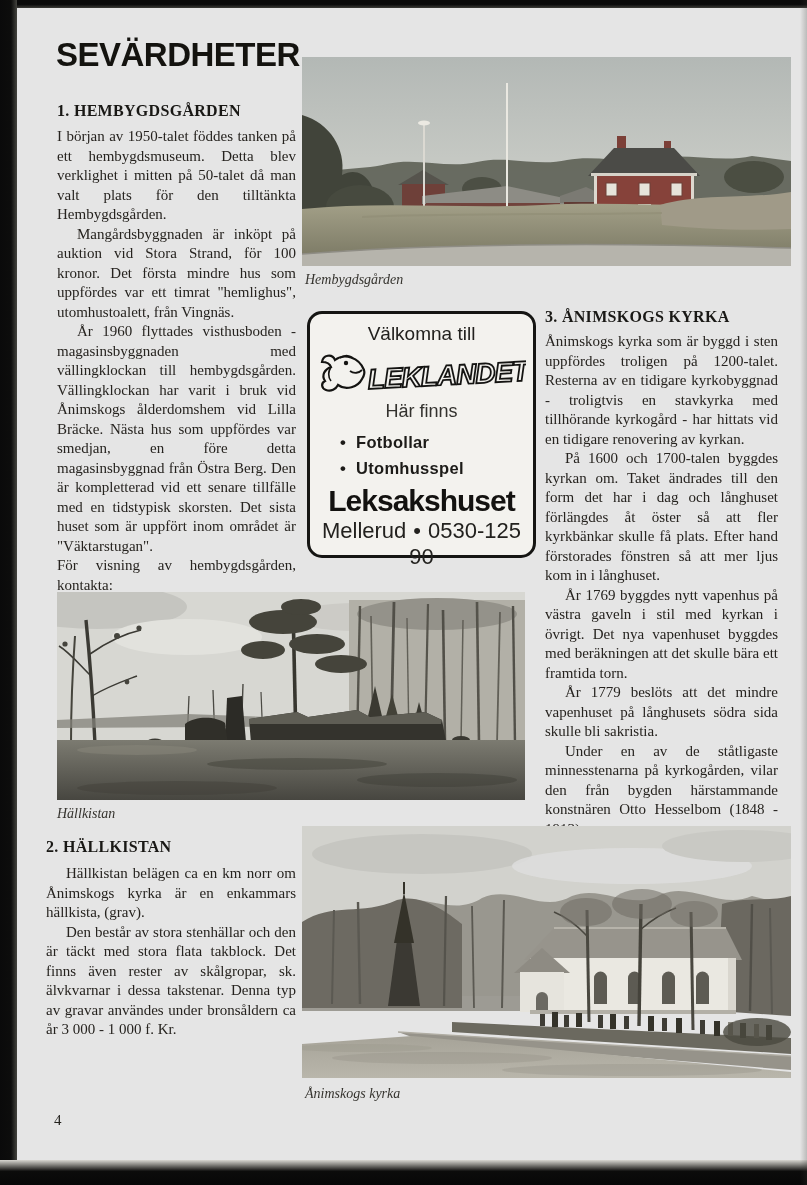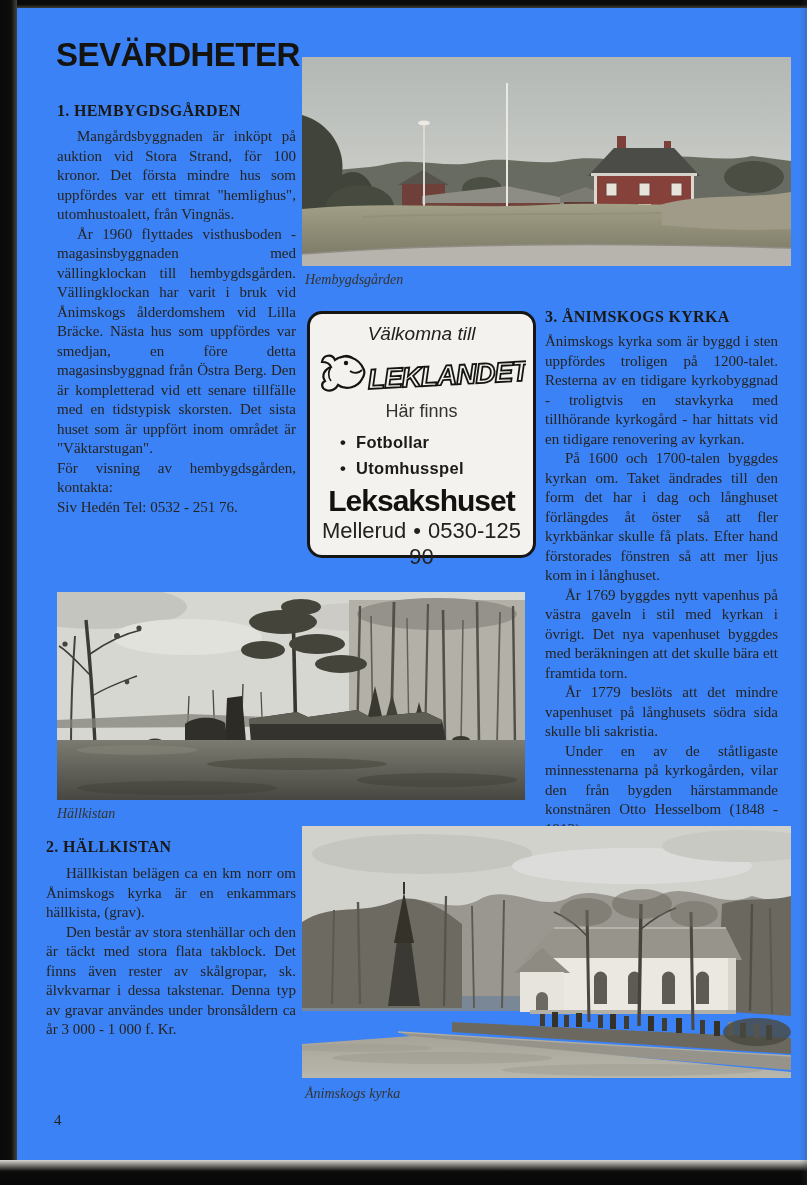--- a/index.html
+++ b/index.html
@@ -1,16 +1,16 @@
 <!DOCTYPE html>
 <html><head>
 <meta charset="utf-8">
 <style>
   html,body{margin:0;padding:0;background:#777;}
-  .page{position:relative;width:807px;height:1185px;background:#3b82f6;overflow:hidden;
+  .page{position:relative;width:807px;height:1185px;background:#e5e5e5;overflow:hidden;
         font-family:"Liberation Serif","DejaVu Serif",serif;}
   .abs{position:absolute;}
   
   .edge-left{left:0;top:0;width:17px;height:1185px;
              background:linear-gradient(90deg,#0a0a0a 0%,#0d0d0c 65%,#44443f 100%);}
   .edge-top{left:0;top:0;width:807px;height:8px;
             background:linear-gradient(#0a0a0a 55%,#3c3c38 100%);}
   .edge-bottom{left:0;top:1160px;width:807px;height:25px;
                background:linear-gradient(#d8d7d1 0%,#8a8984 18%,#0c0c0b 45%,#070707 100%);}
   .edge-right{right:0;top:0;width:7px;height:1185px;
@@ -23,21 +23,21 @@
   .body-text p{margin:0;}
   .body-text p.ind{text-indent:20px;}
   .caption{font-style:italic;font-size:14px;color:#35332e;}
   .pagenum{font-size:15px;color:#23211d;}
   
   .photo{display:block;}
   
   .ad{box-sizing:border-box;border:3px solid #151513;border-radius:15px;
       background:#f3f2ee;text-align:center;
       font-family:"Liberation Sans","DejaVu Sans",sans-serif;color:#1c1b18;}
-  .ad-welcome{font-style:italic;font-size:19px;margin-top:9px;color:#22211e;}
+  .ad-welcome{font-size:19px;margin-top:9px;color:#22211e;}
   .ad-sub{font-size:18px;color:#33322e;margin-top:1px;}
   .ad-list{margin:7px 0 0 30px;text-align:left;}
   .ad-item{font-weight:bold;font-size:16.5px;line-height:26px;letter-spacing:.3px;}
   .ad-item .blt{display:inline-block;width:16px;}
   .ad-store{font-weight:bold;font-size:30px;letter-spacing:-1px;margin-top:3px;color:#131210;}
   .ad-foot{font-size:22px;color:#22211e;}
   .ad-foot .blt{padding:0 7px;}
 </style>
 </head>
 <body>
@@ -46,20 +46,21 @@
 
   <div class="abs edge-top"></div>
   <div class="abs edge-left"></div>
   <div class="abs edge-bottom"></div>
   <div class="abs edge-right"></div>
 
   <h1 class="title abs" style="left:56px;top:36px;">SEVÄRDHETER</h1>
 
   <h2 class="sec abs" style="left:57px;top:102px;">1. HEMBYGDSGÅRDEN</h2>
   <div class="body-text abs" style="left:57px;top:127px;width:239px;">
+    <p>I början av 1950-talet föddes tanken på ett hembygdsmuseum. Detta blev verklighet i mitten på 50-talet då man valt plats för den tilltänkta Hembygdsgården.</p>
     <p class="ind">Mangårdsbyggnaden är inköpt på auktion vid Stora Strand, för 100 kronor. Det första mindre hus som uppfördes var ett timrat "hemlighus", utomhustoalett, från Vingnäs.</p>
     <p class="ind">År 1960 flyttades visthusboden - magasinsbyggnaden med vällingklockan till hembygdsgården. Vällingklockan har varit i bruk vid Ånimskogs ålderdomshem vid Lilla Bräcke. Nästa hus som uppfördes var smedjan, en före detta magasinsbyggnad från Östra Berg. Den är kompletterad vid ett senare tillfälle med en tidstypisk skorsten. Det sista huset som är uppfört inom området är "Väktarstugan".</p>
     <p>För visning av hembygdsgården, kontakta:</p>
     <p>Siv Hedén Tel: 0532 - 251 76.</p>
   </div>
 
   <svg class="photo abs" style="left:302px;top:57px;" width="489" height="209" viewBox="0 0 489 209">
     <defs>
       <linearGradient id="p1sky" x1="0" y1="0" x2="0" y2="1">
         <stop offset="0" stop-color="#b3b8b5"></stop>

